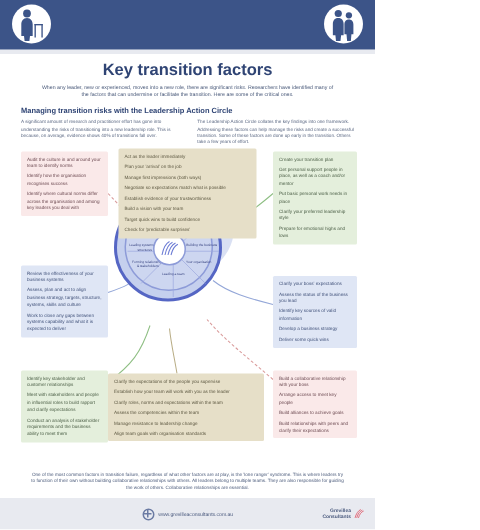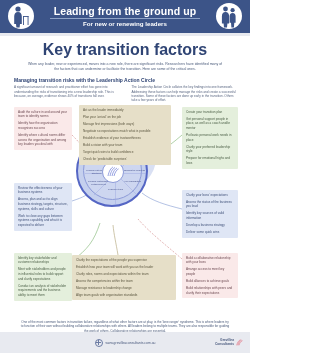--- a/index.html
+++ b/index.html
@@ -28,21 +28,21 @@
     background:#ffffff;display:flex;align-items:center;justify-content:center;
     overflow:hidden;
   }
   .logo-left{left:8px;top:3px;}
   .logo-right{right:8px;top:3px;}
   .header-base{height:3px;background:#e8eaf0;}
 
   
   .intro{padding:5px 26px 0 26px;text-align:center;}
   .intro h1{
-    margin:0 0 3px 0;font-size:16px;font-weight:bold;color:#2f4474;
+    margin:0 0 3px 0;font-size:11px;font-weight:bold;color:#2f4474;
   }
   .intro p{
     margin:0;font-size:3.5px;line-height:1.45;color:#4a5a7a;
   }
   
   .sec{padding:5px 14px 0 14px;}
   .sec h2{margin:0 0 2px 0;font-size:5px;font-weight:bold;color:#2f4474;}
   .two-col{display:flex;gap:13px;}
   .two-col p{margin:0;font-size:3.1px;line-height:1.42;color:#5a6782;flex:1;}
 
@@ -126,25 +126,20 @@
 
 <div class="header">
   <div class="logo-circle logo-left">
     <svg width="22" height="24" viewBox="0 0 22 24" aria-hidden="true">
       <circle cx="8" cy="5" r="2.6" fill="#3c5488"></circle>
       <path d="M8 8 C5.4 8 4.2 10 4.2 12.4 L4.2 20 L6 20 L6.4 23.4 L9.6 23.4 L10 20 L11.8 20 L11.8 12.4 C11.8 10 10.6 8 8 8 Z" fill="#3c5488"></path>
       <rect x="13" y="12" width="5.5" height="0.9" fill="#3c5488"></rect>
       <rect x="13" y="12" width="0.9" height="9" fill="#3c5488"></rect>
       <rect x="17.6" y="12" width="0.9" height="9" fill="#3c5488"></rect>
     </svg>
-  </div>
-  <div class="header-titles">
-    <div class="h-title">Leading from the ground up</div>
-    <div class="h-rule"></div>
-    <div class="h-sub">For new or renewing leaders</div>
   </div>
   <div class="logo-circle logo-right">
     <svg width="22" height="24" viewBox="0 0 22 24" aria-hidden="true">
       <circle cx="7.5" cy="5" r="2.4" fill="#3c5488"></circle>
       <path d="M7.5 8 C5 8 3.9 9.8 3.9 12 L3.9 19.5 L5.6 19.5 L6 23.4 L9 23.4 L9.4 19.5 L11.1 19.5 L11.1 12 C11.1 9.8 10 8 7.5 8 Z" fill="#3c5488"></path>
       <circle cx="14.6" cy="6.2" r="2.1" fill="#3c5488"></circle>
       <path d="M14.6 9 C12.5 9 11.6 10.5 11.6 12.4 L11.6 18.8 L13 18.8 L13.4 23.4 L15.9 23.4 L16.3 18.8 L17.6 18.8 L17.6 12.4 C17.6 10.5 16.7 9 14.6 9 Z" fill="#3c5488"></path>
     </svg>
   </div>
 </div>

